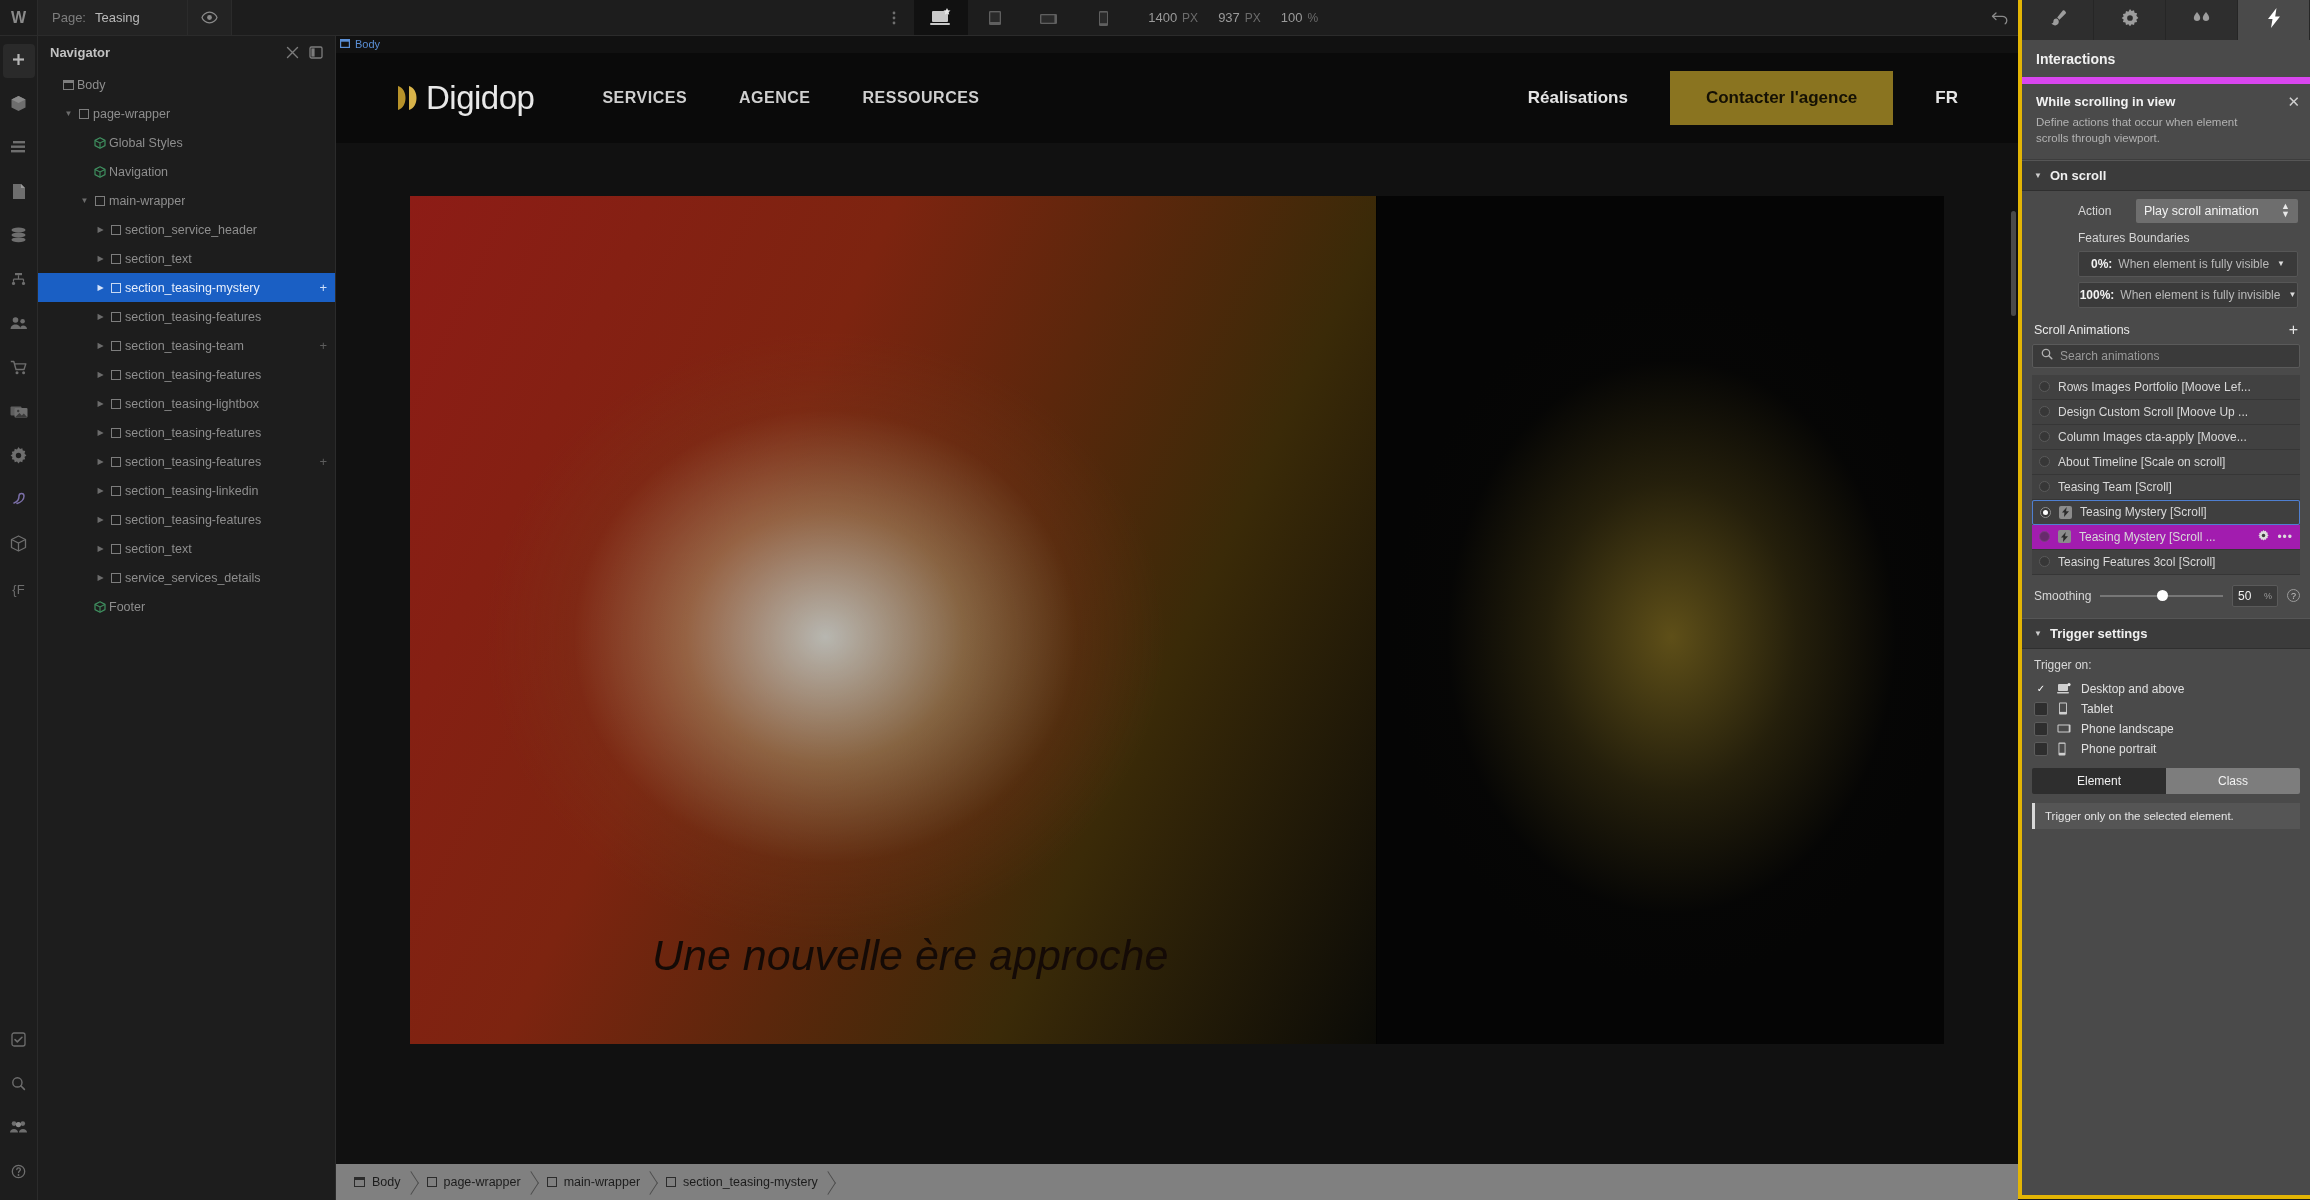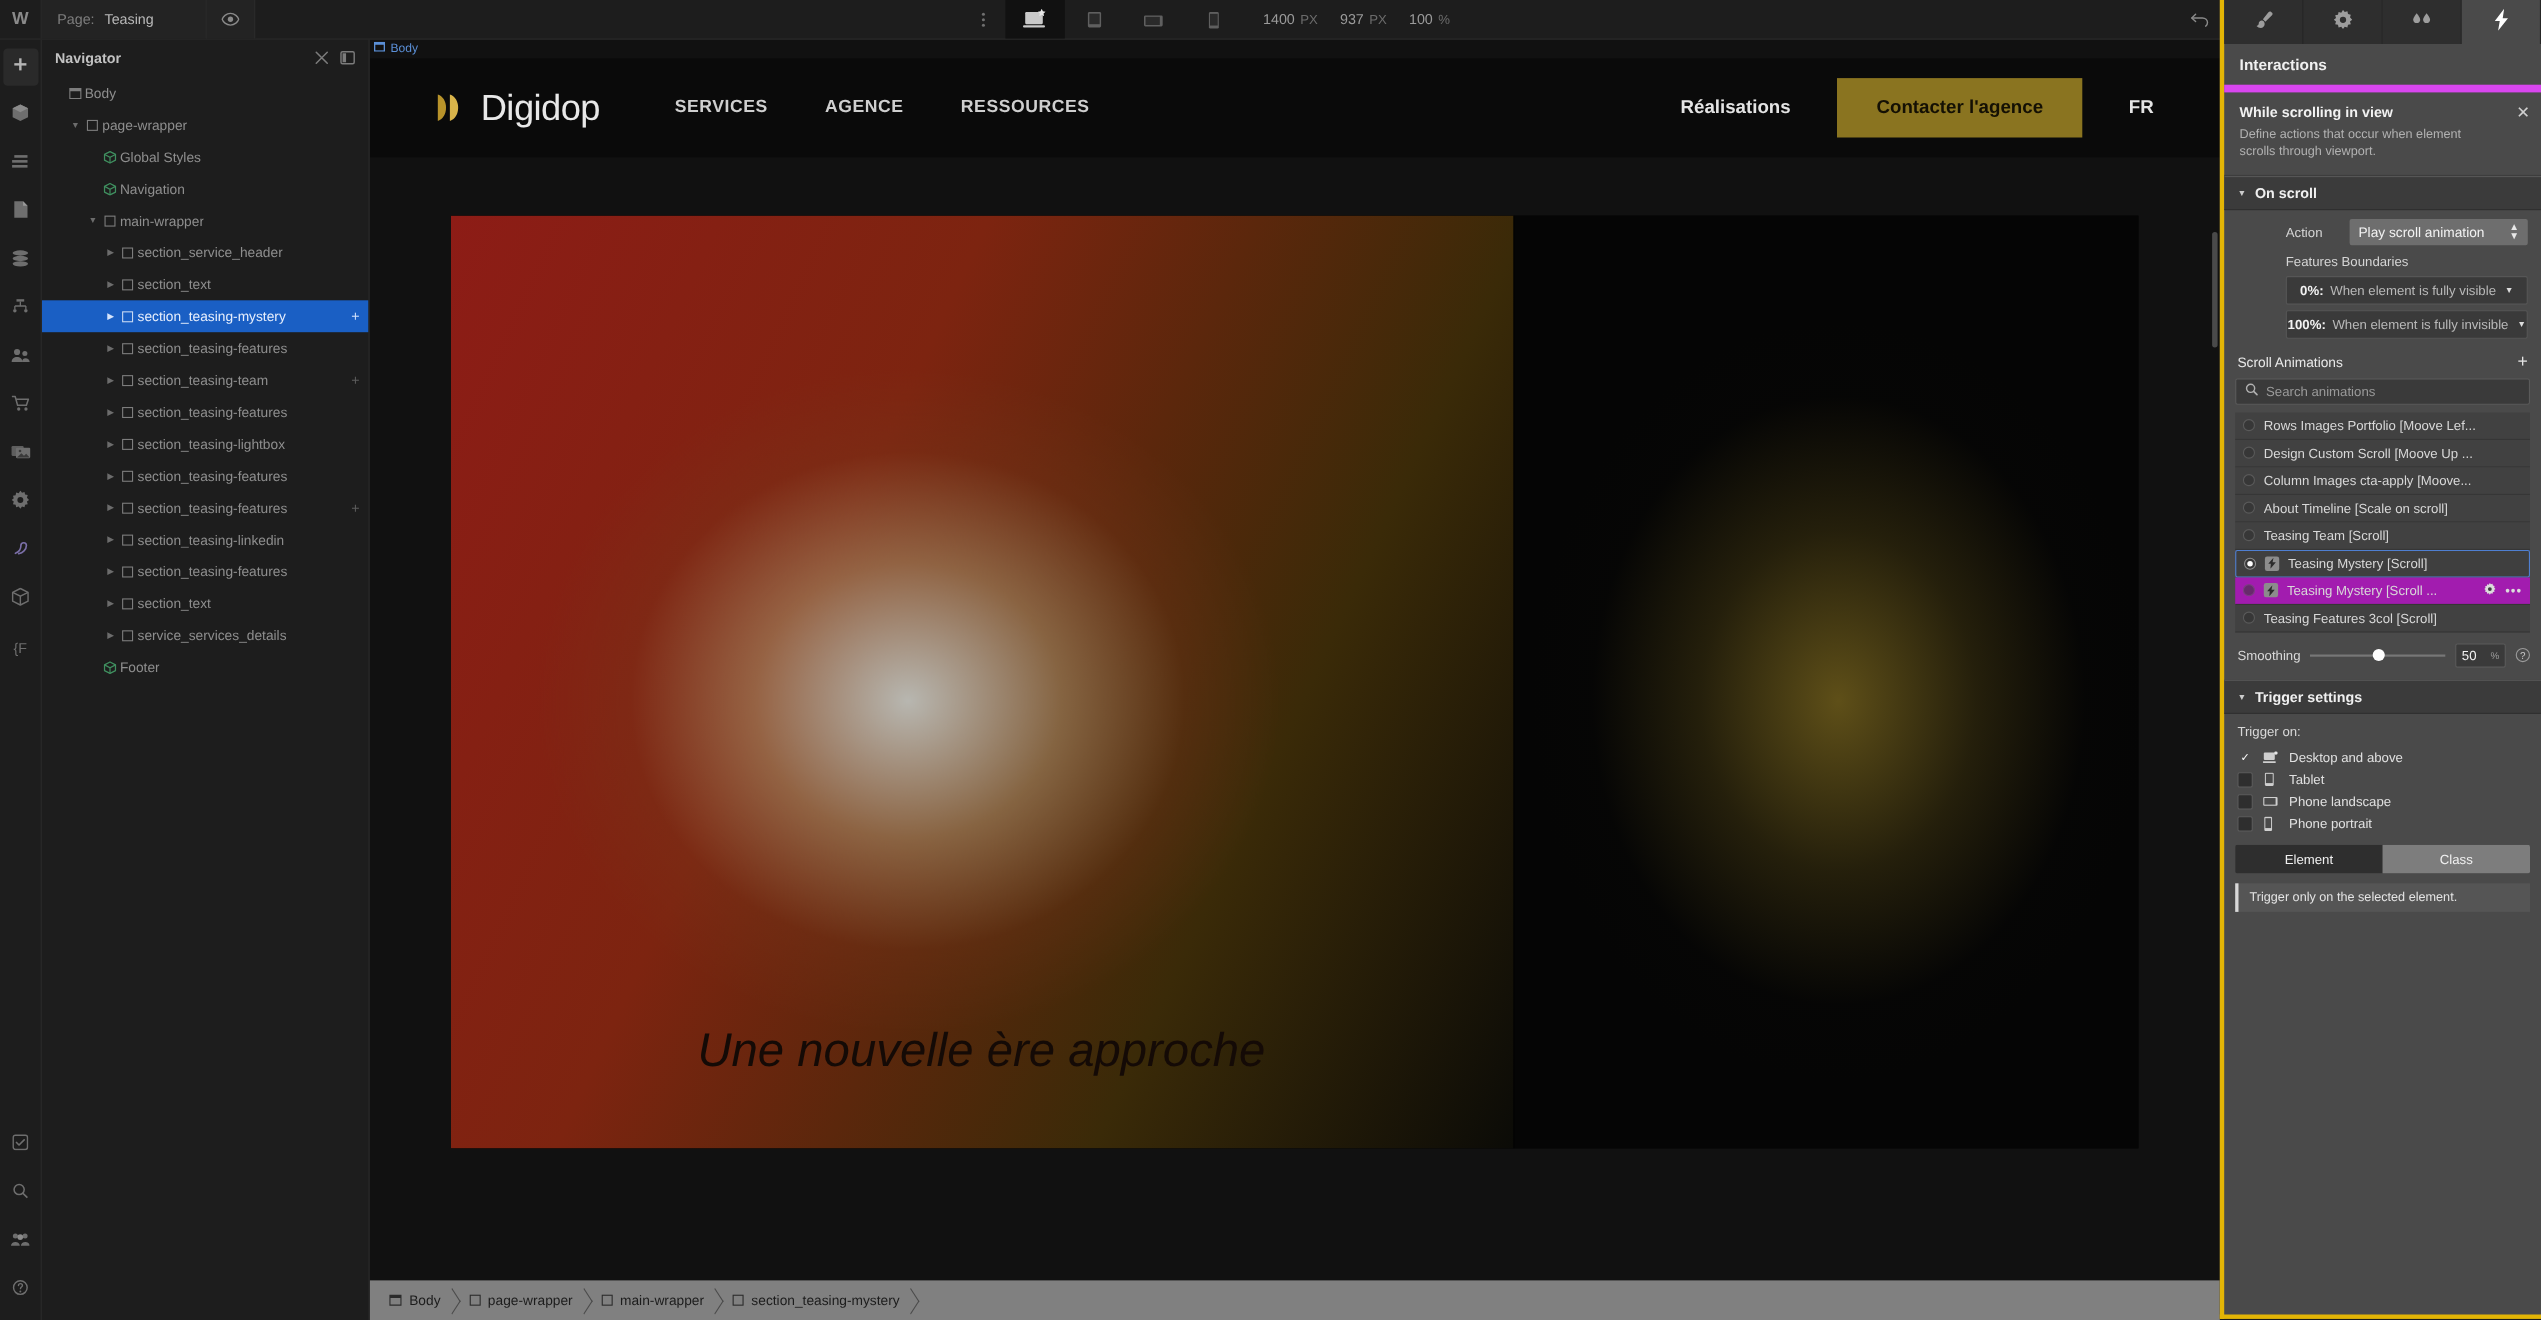--- a/index.html
+++ b/index.html
@@ -121,21 +121,21 @@
   .body-tag {
     position: absolute; top: 2px; left: 4px;
     display: flex; align-items: center; gap: 5px;
     color: #5b8fd6; font-size: 11px; z-index: 5;
   }
   .site-nav {
     position: absolute; top: 17px; left: 0; right: 0; height: 90px;
     background: #0a0a0a; display: flex; align-items: center;
     padding: 0 60px;
   }
-  .brand { display: flex; align-items: center; gap: 13px; justify-content: center; }
+  .brand { display: flex; align-items: center; gap: 2px; justify-content: center; }
   .brand-mark { display:flex; align-items:center; }
   .brand-text { color: #e8e8e8; font-size: 33px; letter-spacing: -0.5px; }
   .site-nav .links { display: flex; align-items: center; gap: 52px; margin-left: 68px; }
   .site-nav .links a { color: #cfcfcf; font-size: 16px; letter-spacing: .5px; font-weight: bold; }
   .site-nav .right { margin-left: auto; display: flex; align-items: center; gap: 0; }
   .nav-real { color: #e4e4e4; font-size: 17px; font-weight: bold; margin-right: 42px; }
   .nav-cta {
     background: #8a7420; color: #141004; font-weight: bold;
     font-size: 17px; padding: 17px 36px;
   }
@@ -155,21 +155,21 @@
     position: absolute; left: 63%; top: 0; right: 0; height: 100%;
     background:
       radial-gradient(ellipse 58% 48% at 52% 52%, rgba(168,140,40,0.55) 0%, rgba(110,92,26,0.30) 38%, rgba(20,18,6,0.06) 68%, rgba(0,0,0,0) 85%),
       #050505;
   }
   .teaser-line {
     position: absolute; left: 63%; top: 0; width: 1px; height: 100%;
     background: rgba(0,0,0,0.55);
   }
   .teaser-text {
-    position: absolute; left: 224px; top: 735px;
+    position: absolute; left: 242px; top: 735px;
     font-size: 43px; font-style: italic; color: #140a06;
     white-space: nowrap; z-index: 3;
   }
   .canvas-scrollbar {
     position: absolute; right: 2px; top: 175px; width: 5px; height: 105px;
     background: #4a4a4a; border-radius: 3px;
   }
 
   
   #breadcrumb-bar {

